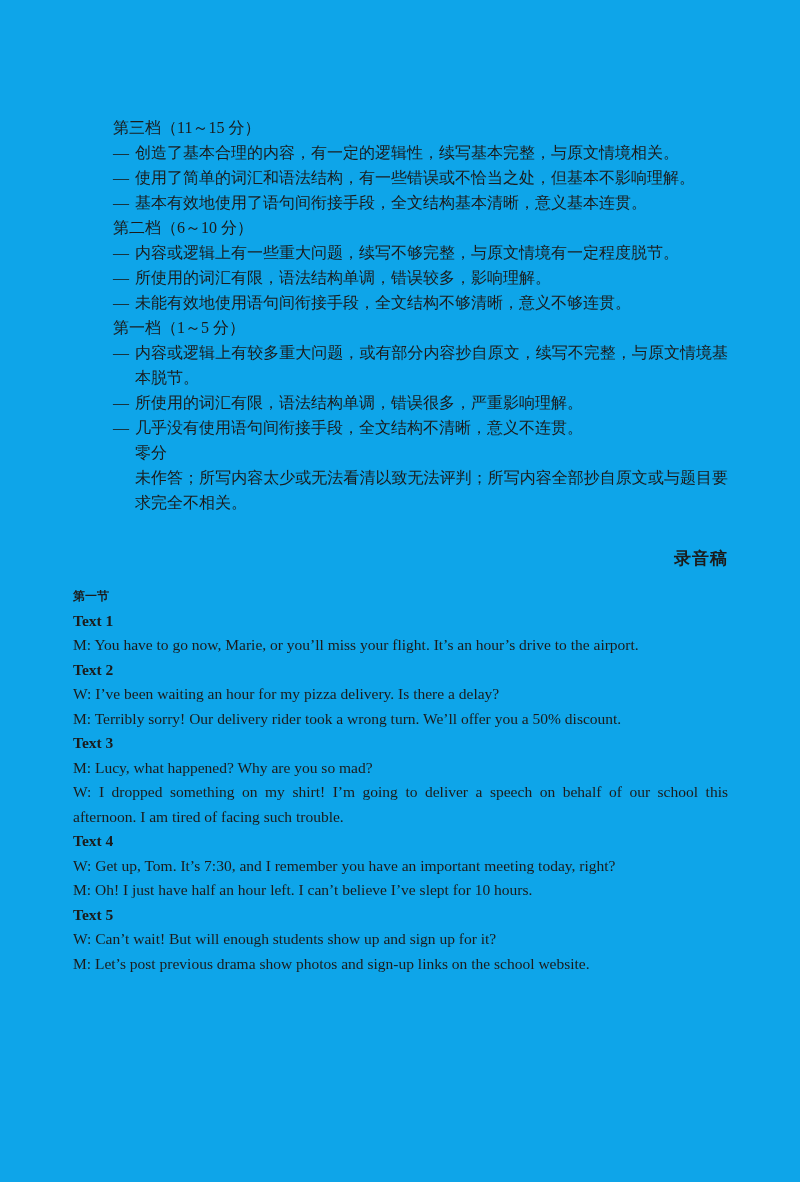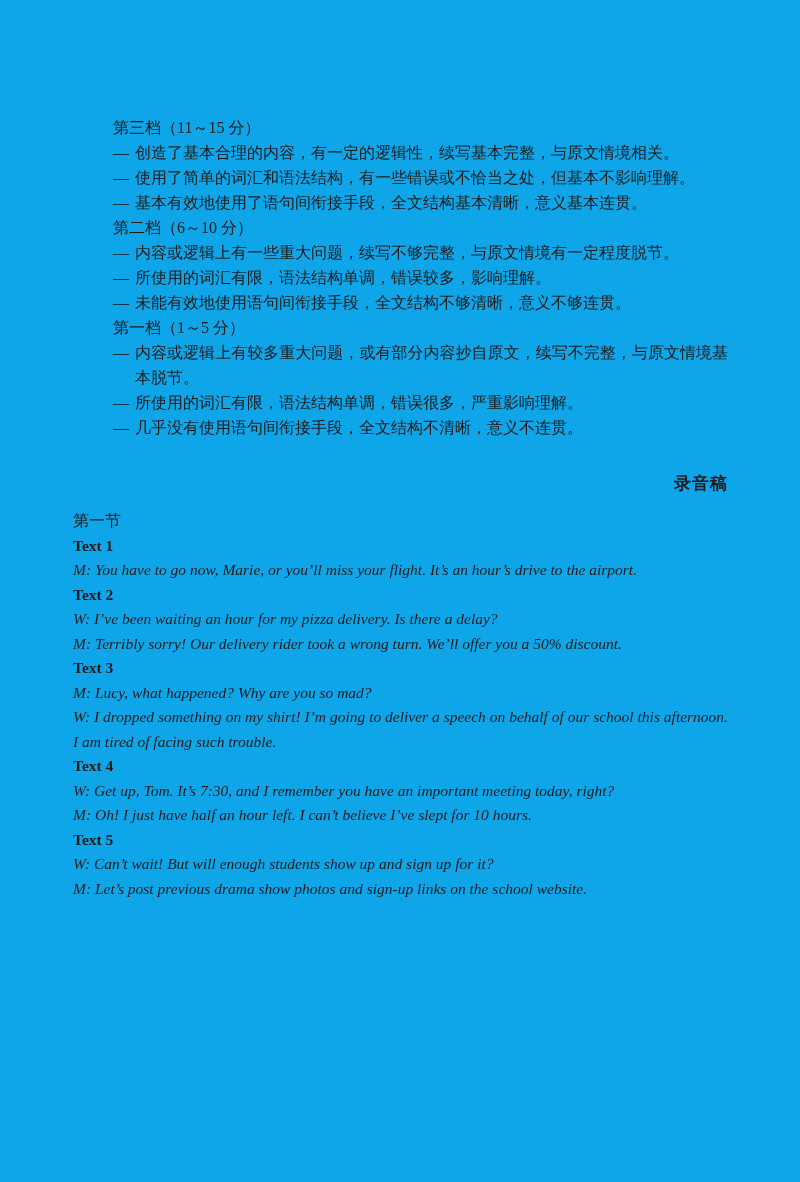--- a/index.html
+++ b/index.html
@@ -62,30 +62,30 @@
     font-size: 17px;
     font-weight: 700;
     letter-spacing: 1px;
   }
   .transcript {
     font-size: 15.5px;
     line-height: 24.5px;
   }
   .section-label {
     margin: 0;
-    font-size: 16px;
+    font-size: 12px;
+    font-weight: bold;
   }
   .text-label {
     margin: 0;
     font-weight: 700;
   }
   .dialogue-line {
     margin: 0;
     text-align: justify;
-    font-style: italic;
   }
 
   
   .page-footer {
     position: absolute;
     top: 1058px;
     left: 0;
     width: 100%;
     text-align: center;
     font-size: 13px;
@@ -135,20 +135,24 @@
       </div>
       <div class="rubric-item">
         <span class="dash-col">—</span>
         <span class="item-text">所使用的词汇有限，语法结构单调，错误很多，严重影响理解。</span>
       </div>
       <div class="rubric-item">
         <span class="dash-col">—</span>
         <span class="item-text">几乎没有使用语句间衔接手段，全文结构不清晰，意义不连贯。</span>
       </div>
 
+      <div class="zero-block">
+        <p class="zero-title">零分</p>
+        <p class="zero-text">未作答；所写内容太少或无法看清以致无法评判；所写内容全部抄自原文或与题目要求完全不相关。</p>
+      </div>
     </section>
 
     <h2 class="transcript-heading">录音稿</h2>
 
     <section class="transcript">
       <p class="section-label">第一节</p>
 
       <p class="text-label">Text 1</p>
       <p class="dialogue-line">M: You have to go now, Marie, or you’ll miss your flight. It’s an hour’s drive to the airport.</p>
 

